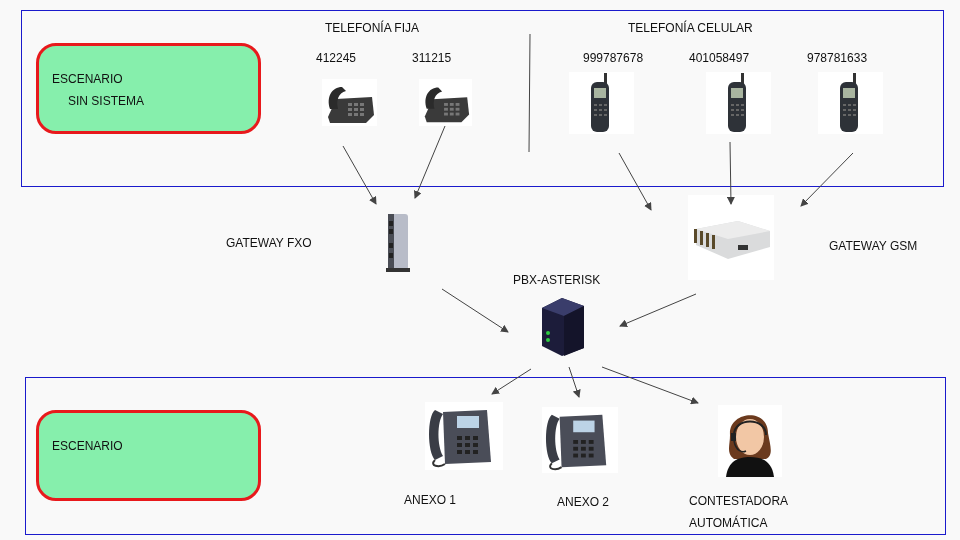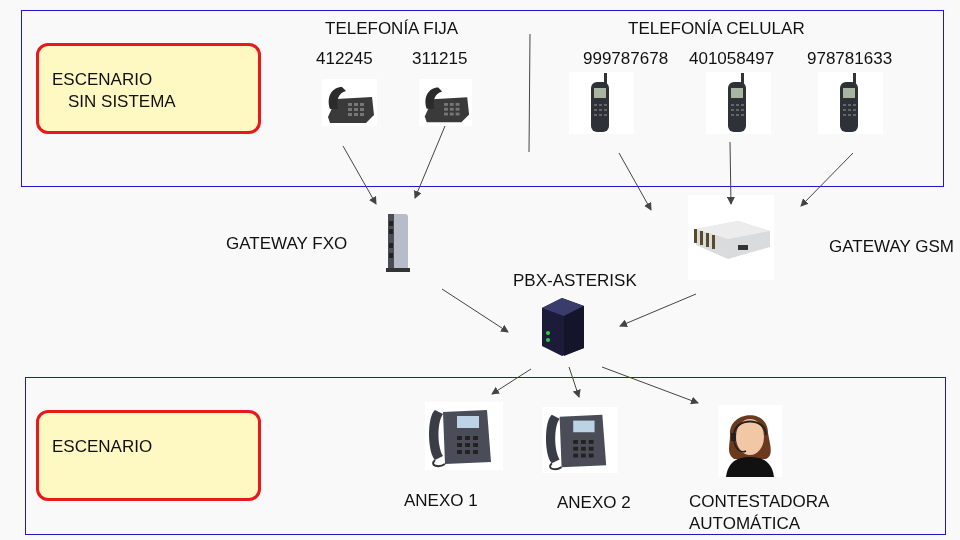--- a/index.html
+++ b/index.html
@@ -1,20 +1,20 @@
 <!DOCTYPE html>
 <html><head>
 <meta charset="utf-8">
 <style>
   html, body { margin:0; padding:0; }
   body { width:960px; height:540px; background:#f9f9f9; position:relative; overflow:hidden;
          font-family:"Liberation Sans", sans-serif; color:#111; }
   .box { position:absolute; border:1px solid #1a1acc; box-sizing:border-box; }
-  .redbox { position:absolute; border:3px solid #e8191c; border-radius:12px; box-sizing:border-box; background:#fef9c3; }
-  .lbl { position:absolute; font-size:17px; line-height:21px; white-space:nowrap; }
+  .redbox { position:absolute; border:3px solid #e8191c; border-radius:20px; box-sizing:border-box; background:#86efac; }
+  .lbl { position:absolute; font-size:12px; line-height:21px; white-space:nowrap; }
   .img { position:absolute; background:#fff; }
   svg.arrows { position:absolute; left:0; top:0; }
 </style>
 </head>
 <body>
 
 <div class="box" style="left:21px;top:10px;width:923px;height:177px;"></div>
 <div class="redbox" style="left:36px;top:43px;width:225px;height:91px;">
   <div class="lbl" style="left:13px;top:23px;">ESCENARIO</div>
   <div class="lbl" style="left:13px;top:45px;margin-left:16px;">SIN SISTEMA</div>

